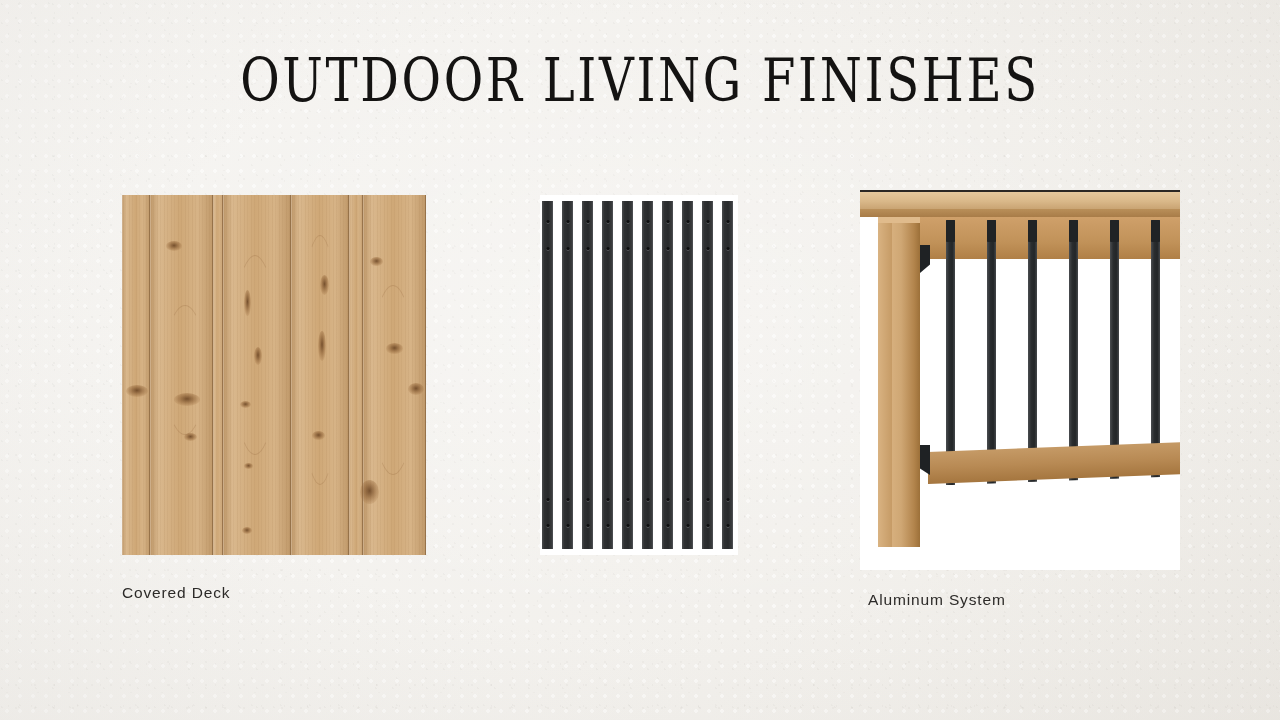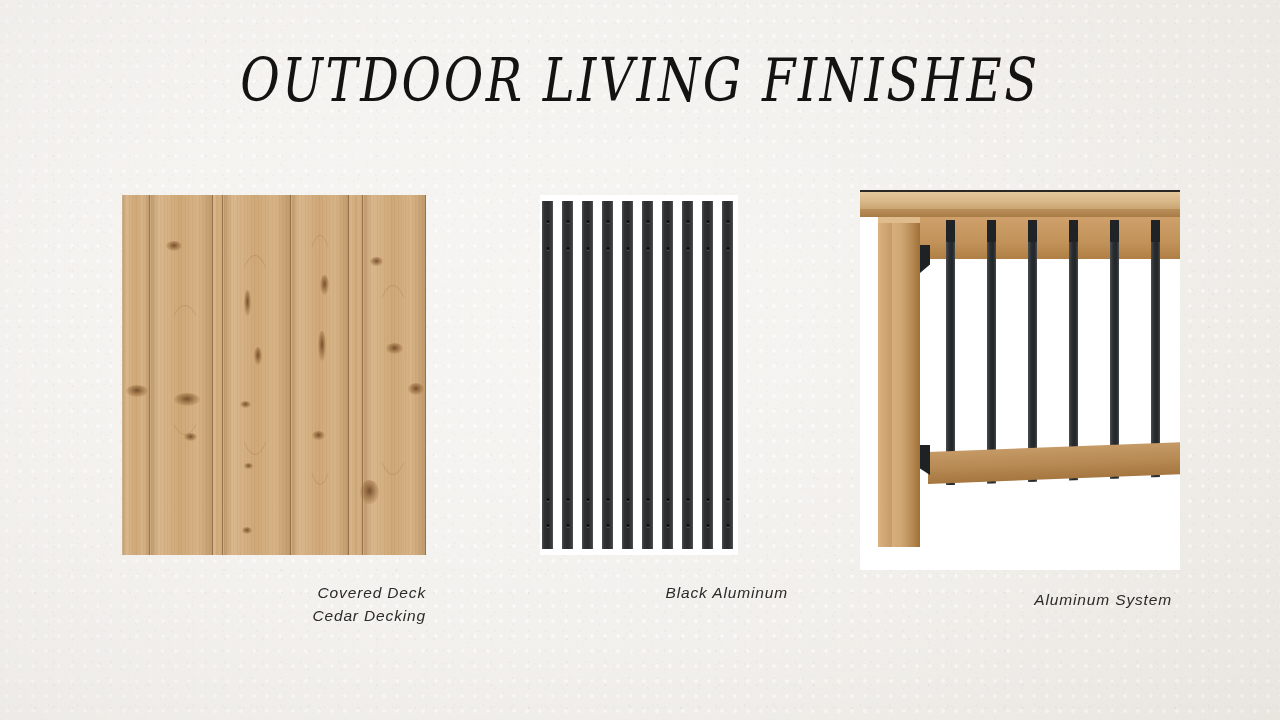--- a/index.html
+++ b/index.html
@@ -30,21 +30,21 @@
       linear-gradient(115deg, rgba(255,255,255,.35), rgba(232,228,221,.25));
     background-size:17px 19px, 23px 21px, 29px 27px, 19px 23px, 31px 29px, 13px 15px, 100% 100%;
     pointer-events:none;
   }
   #vignette{
     position:absolute; inset:0;
     background:radial-gradient(ellipse at 50% 45%, rgba(255,255,255,.30) 0%, rgba(255,255,255,0) 55%, rgba(196,190,181,.16) 100%);
     pointer-events:none;
   }
 
-  #slide { position:absolute; inset:0;font-style:italic; }
+  #slide { position:absolute; inset:0; }
 
   
   #title{
     position:absolute;
     top:50px; left:0; width:1280px;
     text-align:center;
     font-family:"DejaVu Serif", serif;
     font-size:56px;
     font-weight:400;
     letter-spacing:.055em;
@@ -55,21 +55,21 @@
     white-space:nowrap;
   }
 
   
   .card{ position:absolute; }
   .photo{ position:absolute; overflow:hidden; }
 
   .caption{
     position:absolute;
     width:100%;
-    text-align:right;
+    text-align:left;
     font-family:"Liberation Sans", sans-serif;
     font-size:15.5px;
     font-weight:400;
     letter-spacing:.055em;
     color:#2c2a28;
     line-height:1.48;
     white-space:nowrap;
   }
   .caption .line{ display:block; }
 
@@ -227,21 +227,20 @@
       <div class="knot" style="left:122px; top:95px;  width:7px;  height:26px;"></div>
 
       <div class="grainwave" style="left:42px;  top:110px; width:42px; height:130px;"></div>
       <div class="grainwave" style="left:110px; top:60px;  width:46px; height:200px;"></div>
       <div class="grainwave" style="left:178px; top:40px;  width:40px; height:250px;"></div>
       <div class="grainwave" style="left:248px; top:90px;  width:46px; height:190px;"></div>
     </div>
 
     <div class="caption" style="left:122px; top:582px; width:304px;">
       <span class="line">Covered Deck</span>
-      <span class="line">Cedar Decking</span>
     </div>
   </div>
 
   <div class="card">
 
     <div class="photo" id="balusters-photo">
       <div class="baluster" style="left:2px;">
         <span class="hole" style="top:19px;"></span>
         <span class="hole" style="top:46px;"></span>
         <span class="hole" style="top:297px;"></span>
@@ -297,21 +296,20 @@
       </div>
       <div class="baluster" style="left:182px;">
         <span class="hole" style="top:19px;"></span>
         <span class="hole" style="top:46px;"></span>
         <span class="hole" style="top:297px;"></span>
         <span class="hole" style="top:323px;"></span>
       </div>
     </div>
 
     <div class="caption" style="left:490px; top:582px; width:298px;">
-      <span class="line">Black Aluminum</span>
     </div>
   </div>
 
   <div class="card">
 
     <div class="photo" id="railing-photo">
 
       <div id="rail-topline"></div>
       <div id="rail-topcap"></div>
       <div id="rail-topcap-edge"></div>

